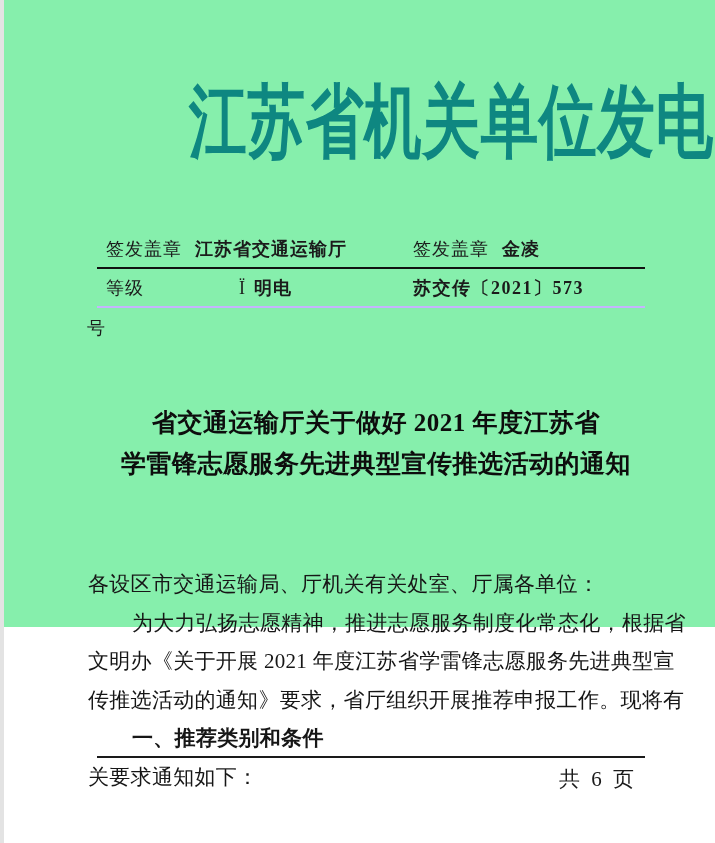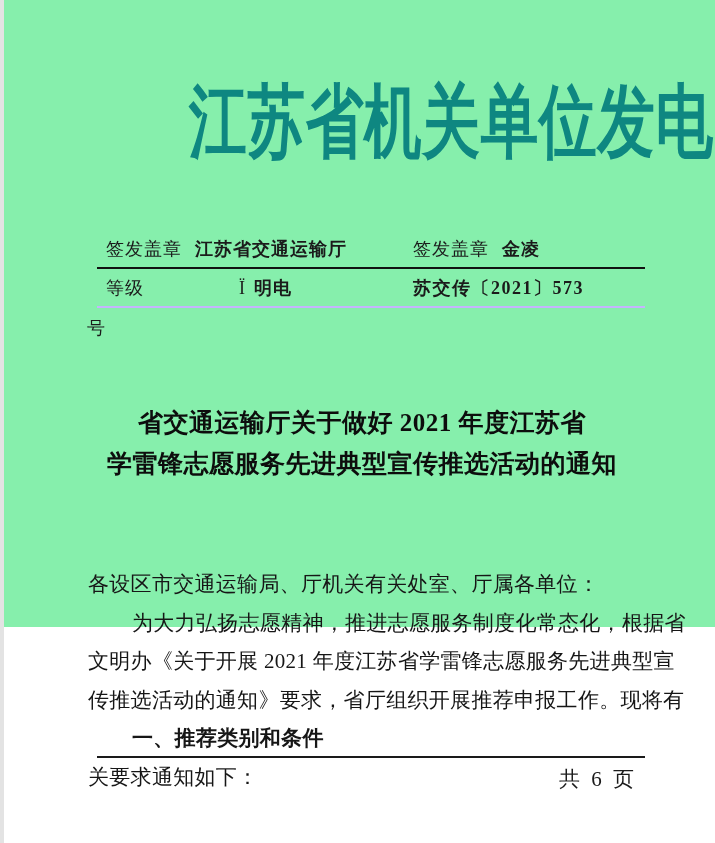--- a/index.html
+++ b/index.html
@@ -40,21 +40,21 @@
   .hcol-l{flex:0 0 56%;display:flex;align-items:center;}
   .hcol-r{flex:1;display:flex;align-items:flex-end;}
   .hlabel{letter-spacing:1px;padding-left:9px;}
   .hval{font-weight:bold;margin-left:13px;letter-spacing:1px;}
   .grade-val{margin-left:95px;font-weight:bold;letter-spacing:1px;}
   .grade-mark{font-weight:normal;margin-right:8px;}
   .docnum{font-weight:bold;margin-left:9px;letter-spacing:1.5px;}
   .hao{margin-left:-10px;letter-spacing:1px;}
   
   .doc-title{
-    position:absolute;top:402px;left:88px;width:548px;
+    position:absolute;top:402px;left:102px;width:548px;
     text-align:center;padding-right:30px;
     font-size:25px;font-weight:bold;line-height:41px;
     letter-spacing:0.5px;color:#0d0d0d;
     white-space:nowrap;
   }
   
   .body-text{
     position:absolute;top:522px;left:88px;width:566px;
     font-size:21px;color:#161616;margin-top:43px;
   }

